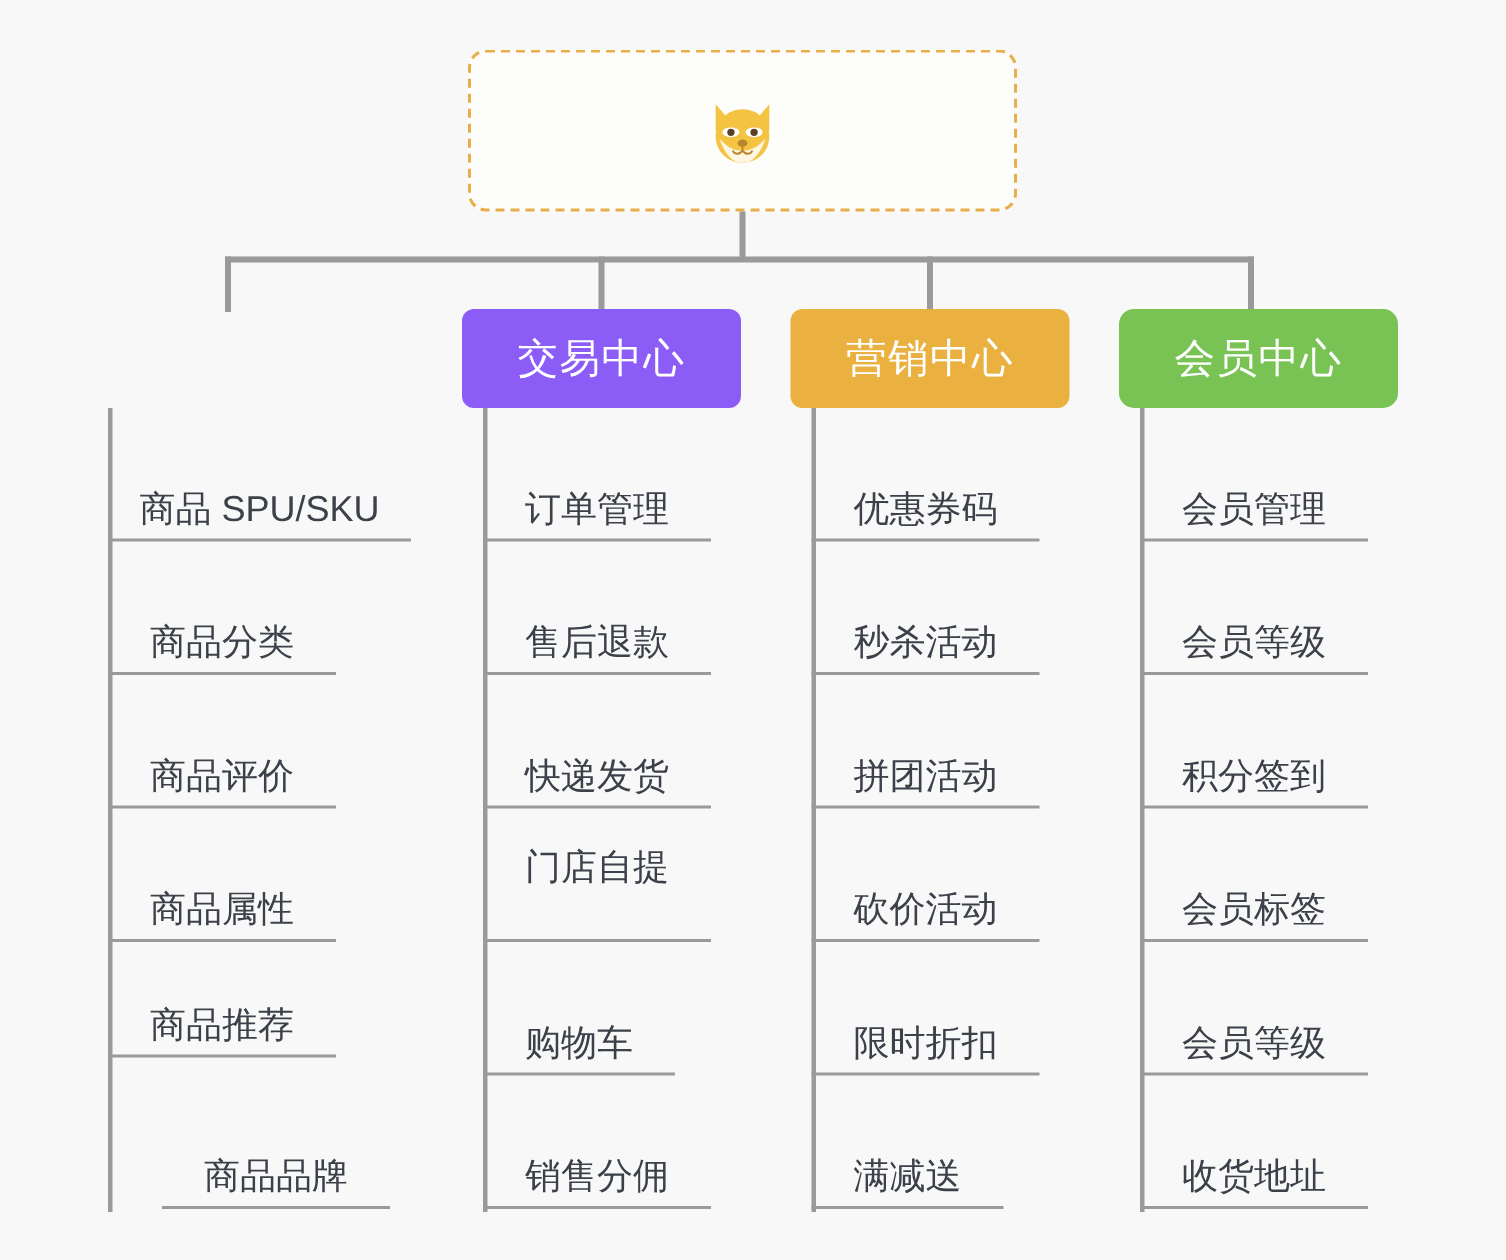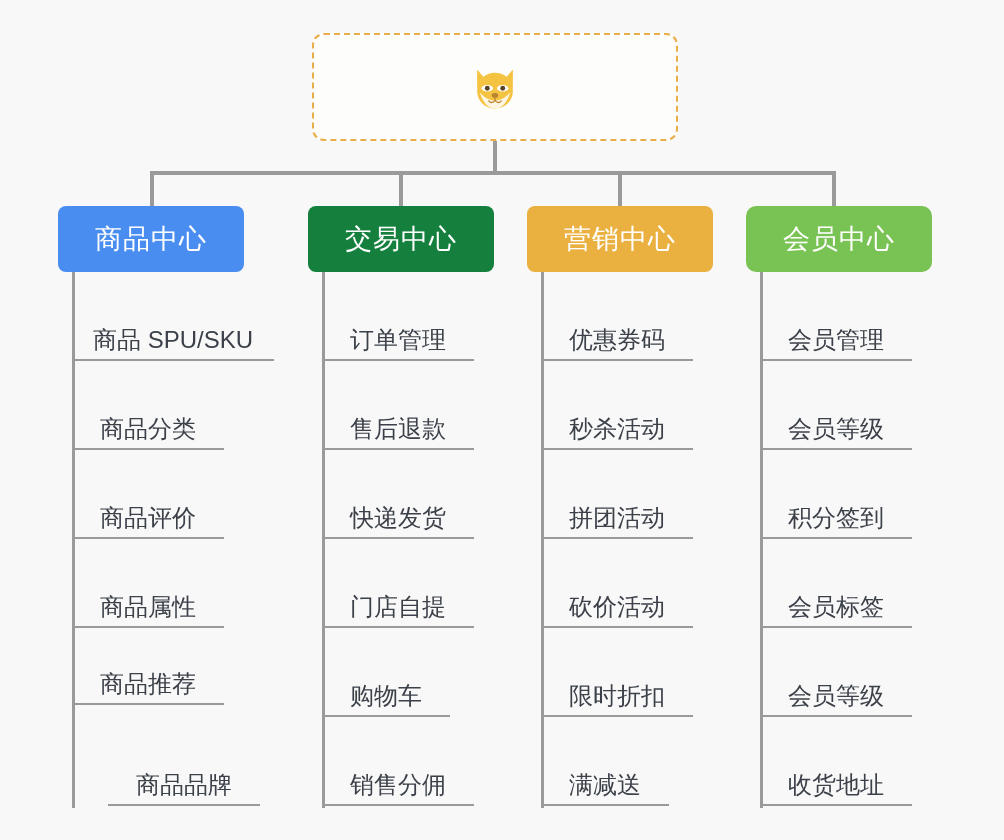--- a/index.html
+++ b/index.html
@@ -134,24 +134,21 @@
   </div>
 
   <div class="conn conn-v" style="left:493px; top:141px; height:32px;"></div>
   <div class="conn conn-h" style="left:150px; top:171px; width:686px;"></div>
 
   <div class="conn conn-v" style="left:150px; top:171px; height:37px;"></div>
   <div class="conn conn-v" style="left:399px; top:171px; height:37px;"></div>
   <div class="conn conn-v" style="left:618px; top:171px; height:37px;"></div>
   <div class="conn conn-v" style="left:832px; top:171px; height:37px;"></div>
 
-  <div class="cat-box" style="left:58px; width:186px; background:#4a8df0;">
-    <span>商品中心</span>
-  </div>
-  <div class="cat-box" style="left:308px; width:186px; background:#15803d;">
+  <div class="cat-box" style="left:308px; width:186px; background:#8b5cf6;">
     <span>交易中心</span>
   </div>
   <div class="cat-box" style="left:527px; width:186px; background:#eab040;">
     <span>营销中心</span>
   </div>
   <div class="cat-box" style="left:746px; width:186px; background:#79c354;border-radius:10px;">
     <span>会员中心</span>
   </div>
 
   <div class="leaf-col" style="left:72px;">
@@ -180,21 +177,21 @@
     <div class="leaf-spine" style="height:536px;"></div>
     <div class="leaf-item" style="top:0px;   width:152px;">
         <span class="leaf-label">订单管理</span>
       </div>
     <div class="leaf-item" style="top:89px;  width:152px;">
         <span class="leaf-label">售后退款</span>
       </div>
     <div class="leaf-item" style="top:178px; width:152px;">
         <span class="leaf-label">快递发货</span>
       </div>
-    <div class="leaf-item" style="top:267px; width:152px;">
+    <div class="leaf-item" style="top:267px; width:152px;align-items:center;">
         <span class="leaf-label">门店自提</span>
       </div>
     <div class="leaf-item" style="top:356px; width:128px;">
         <span class="leaf-label">购物车</span>
       </div>
     <div class="leaf-item" style="top:445px; width:152px;">
         <span class="leaf-label">销售分佣</span>
       </div>
   </div>
 

